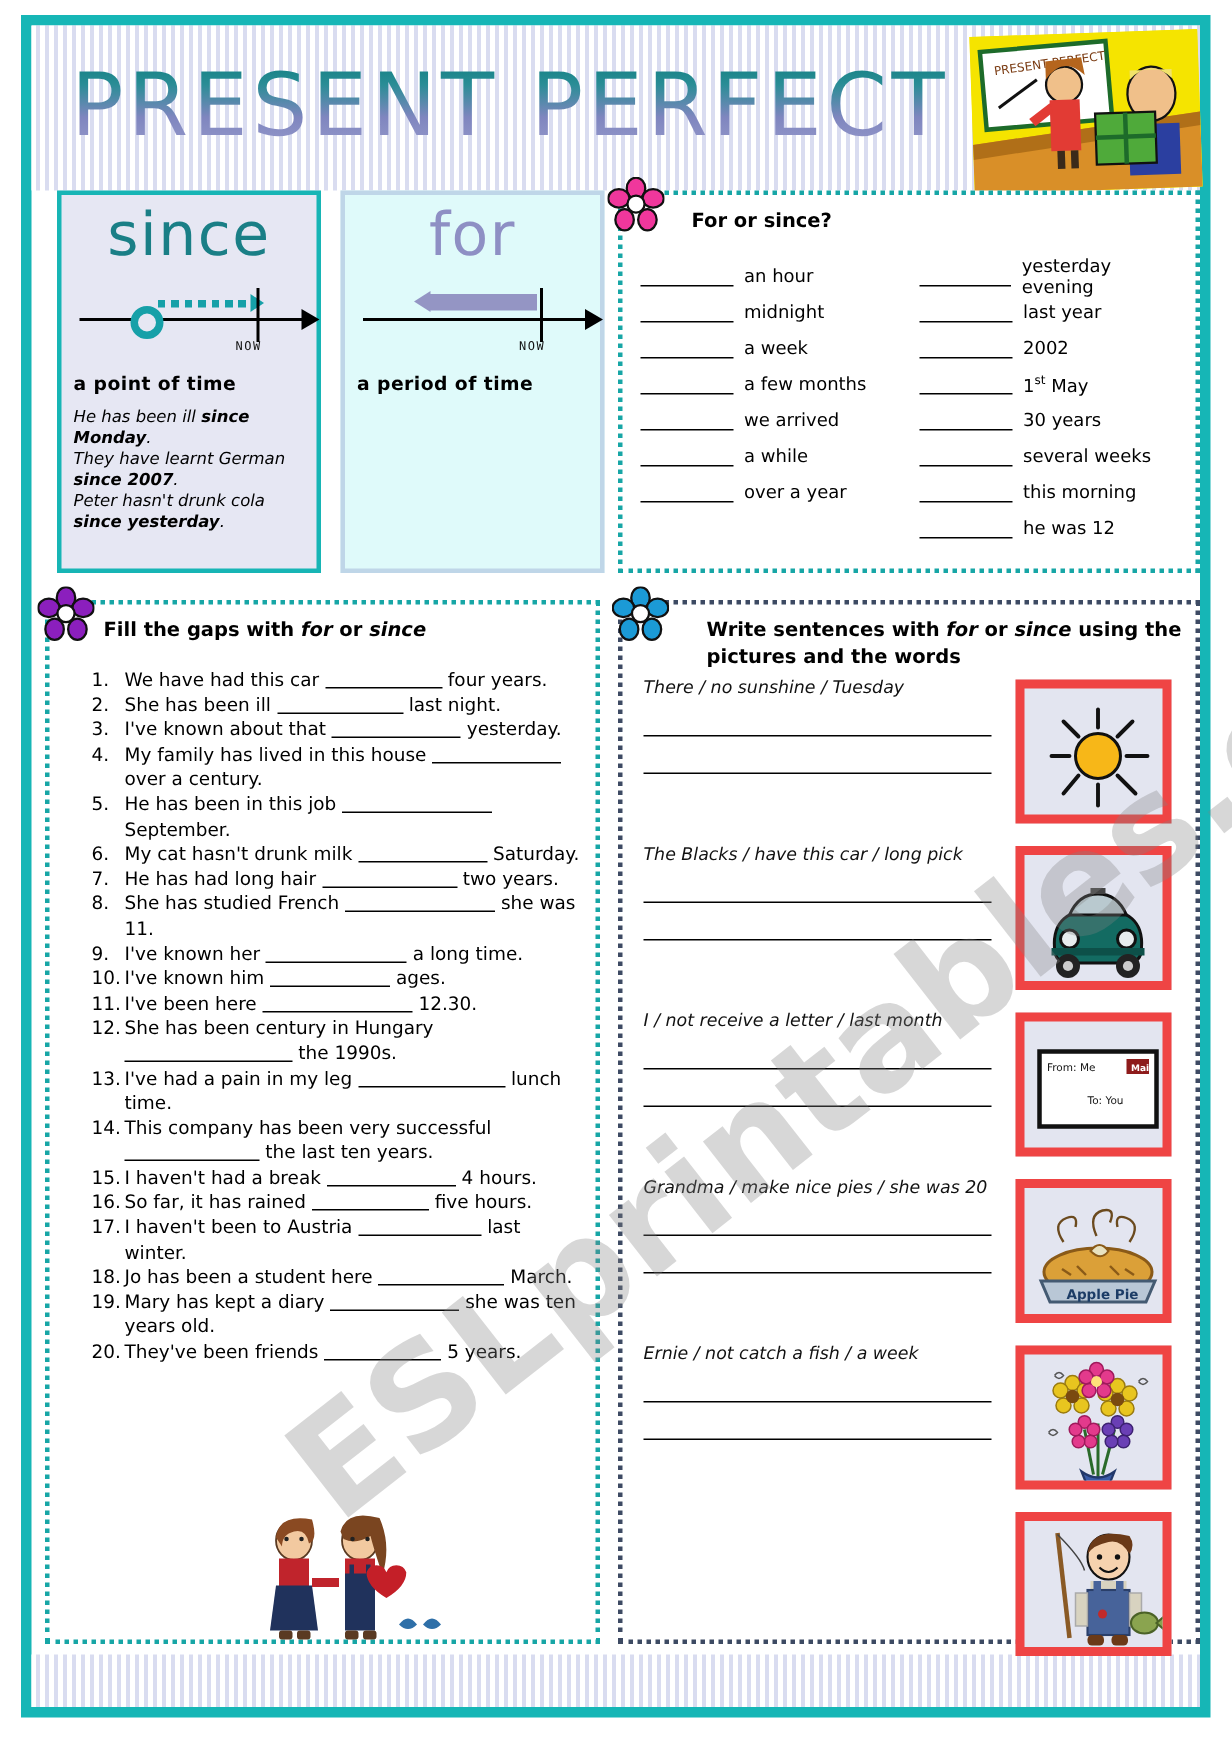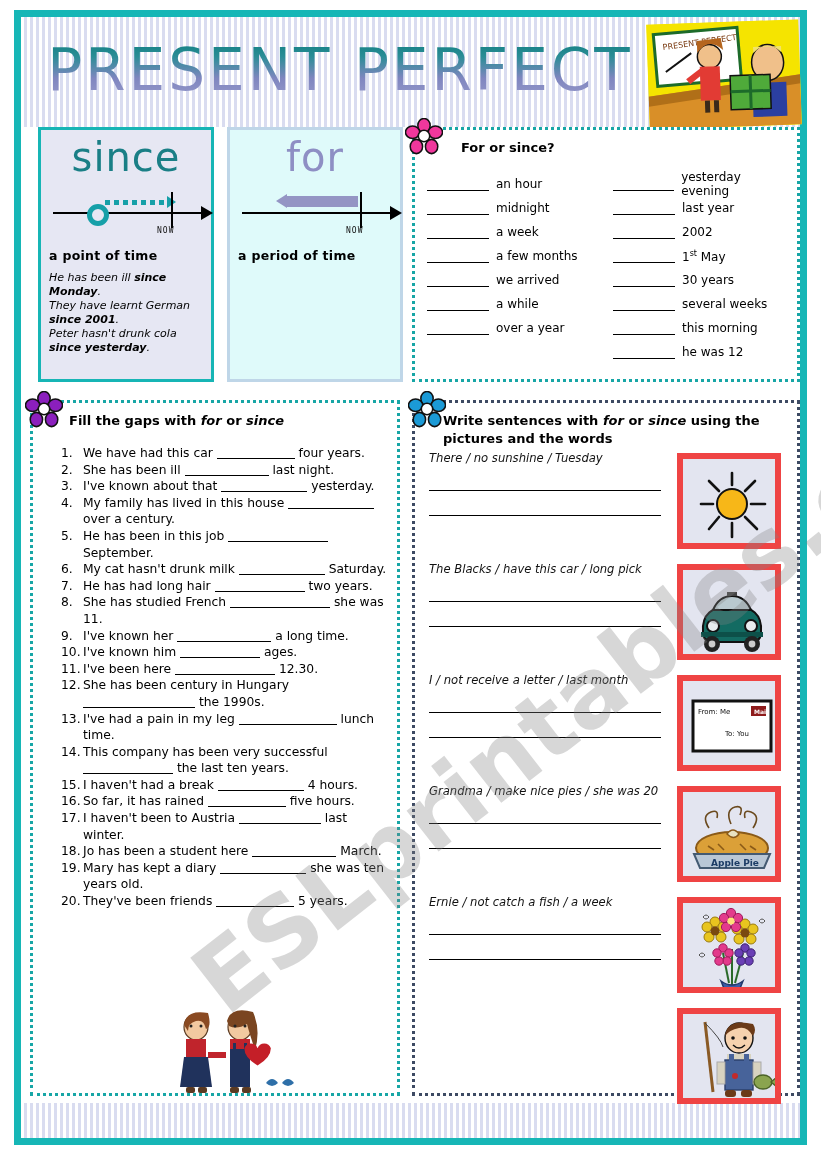--- a/index.html
+++ b/index.html
@@ -92,21 +92,21 @@
       font-family:"DejaVu Sans",sans-serif;margin-bottom:0px;}
   .qnum{width:22px;flex:none;text-align:left;}
   .qtxt{flex:1;}
   .gap{display:inline-block;border-bottom:1px solid #000;height:12px;vertical-align:-2px;}
 
   .dolls{position:absolute;left:170px;top:1005px;width:130px;height:90px;}
 
   
   .panel-right{position:absolute;left:412px;top:400px;width:388px;height:696px;
      border:3px dotted #3d4a63;box-sizing:border-box;background:#ffffff;}
-  .rhdr{position:absolute;left:28px;top:8px;width:330px;}
+  .rhdr{position:absolute;left:56px;top:8px;width:330px;}
   .prompts{position:absolute;left:14px;top:48px;width:232px;}
   .prompt-block{height:111px;}
   .prompt-txt{font-size:11.6px;font-style:italic;color:#111;line-height:14px;
       font-family:"DejaVu Sans",sans-serif;}
   .wline{border-bottom:1px solid #000;height:1px;margin-top:24px;}
   .wline2{border-bottom:1px solid #000;height:1px;margin-top:23px;}
 
   .picbox{position:absolute;left:262px;width:104px;height:96px;
       border:6px solid #ef4444;background:#e3e5f0;box-sizing:border-box;overflow:hidden;}
   .picbox svg{display:block;}
@@ -161,21 +161,21 @@
         <div class="arrowhead"></div>
       <div class="dot"></div>
       <div class="dashed"></div>
         <div class="dashhead"></div>
       <div class="nowline"></div>
       <div class="nowlabel">NOW</div>
     </div>
     <div class="deftitle">a point of time</div>
     <div class="defex">
       <span>He has been ill </span><b>since Monday</b><span>.</span><br>
-      <span>They have learnt German </span><b>since 2001</b><span>.</span><br>
+      <span>They have learnt German </span><b>since 2007</b><span>.</span><br>
       <span>Peter hasn't drunk cola </span><b>since yesterday</b><span>.</span>
     </div>
   </div>
 
   <div class="box-for">
     <div class="word-for">for</div>
     <div class="tl">
       <div class="axis"></div>
         <div class="arrowhead"></div>
       <div class="bandleft"></div>

